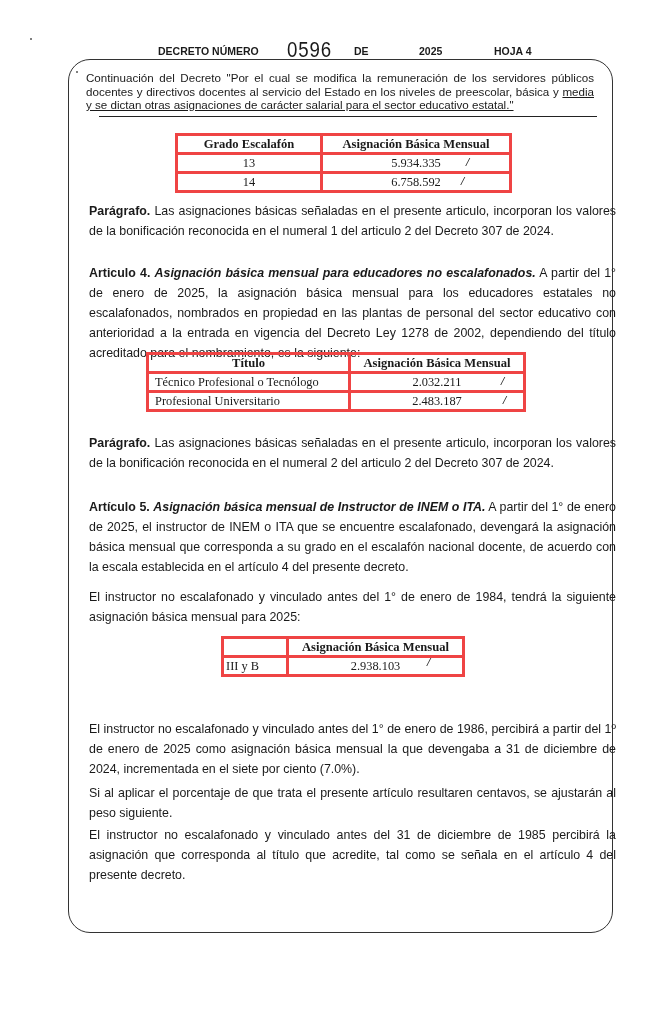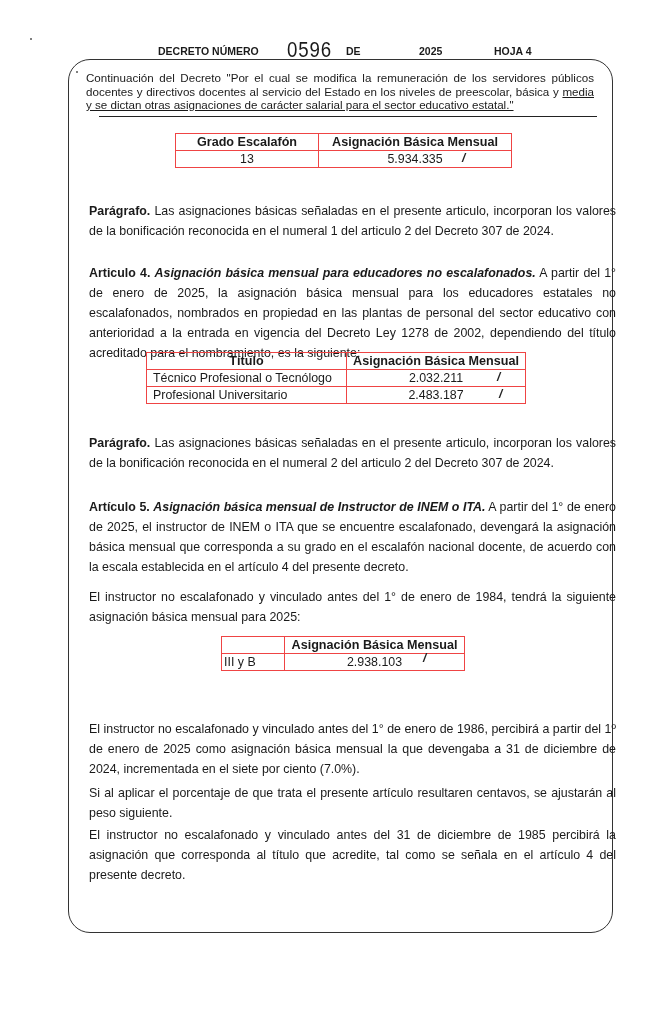--- a/index.html
+++ b/index.html
@@ -2,33 +2,33 @@
 <html><head>
 <meta charset="utf-8">
 <style>
   html, body { margin:0; padding:0; background:#ffffff; }
   body { width:668px; height:1024px; position:relative; overflow:hidden;
          font-family:"Liberation Sans", sans-serif; color:#1a1a1a; }
   .header { position:absolute; top:40px; left:0; width:535px; height:22px; font-weight:bold; font-size:10.5px; }
   .header span { position:absolute; }
   .h-label { left:158px; top:5px; }
   .h-number { left:287px; top:-3px; font-family:"Liberation Sans Narrow","Liberation Sans", sans-serif; font-weight:normal; font-size:22px; letter-spacing:1px; transform:scaleX(0.85); transform-origin:left; }
-  .h-de { left:346px; top:5px; }
+  .h-de { left:354px; top:5px; }
   .h-year { left:419px; top:5px; }
   .h-hoja { left:494px; top:5px; }
   .frame { position:absolute; left:68px; top:59px; width:543px; height:872px;
            border:1.3px solid #333; border-radius:22px 22px 22px 22px; }
   .continuation { position:absolute; left:86px; top:71px; width:508px; font-size:11.6px; line-height:13.6px; text-align:justify; }
   .continuation-rule { position:absolute; left:99px; top:116px; width:498px; height:0; border-top:1.5px solid #222; }
   .underline-part { text-decoration:underline; }
   .para { position:absolute; left:89px; width:527px; font-size:12.4px; line-height:20px; text-align:justify; }
   .para b { font-weight:bold; }
   .para i { font-style:italic; font-weight:bold;margin-top:28px; }
   table.t { position:absolute; border-collapse:collapse; font-size:12.4px; }
-  table.t td, table.t th { border:1px solid #ef4444; padding:0 6px; height:16px; line-height:15px; }
+  table.t td, table.t th { border:3px solid #ef4444; padding:0 6px; height:16px; line-height:15px;font-family:Liberation Serif, serif; }
   table.t th { font-weight:bold; font-size:12.6px; }
   .num { text-align:center; position:relative; }
   .tick { position:absolute; font-style:italic; font-weight:bold; font-size:12px; color:#222; }
   .dot { position:absolute; width:2px; height:2px; background:#555; border-radius:1px; }
 </style>
 </head>
 <body>
 
 <div class="header">
   <span class="h-label">DECRETO NÚMERO</span>
@@ -49,20 +49,24 @@
 
 <table class="t" style="left:175px; top:133px; width:337px;">
   <tbody>
       <tr>
     <th style="width:130px;">Grado Escalafón</th>
     <th>Asignación Básica Mensual</th>
   </tr>
   <tr>
     <td class="num">13</td>
     <td class="num"><span>5.934.335</span><span class="tick" style="left:143px;top:0;">/</span></td>
+  </tr>
+  <tr>
+    <td class="num">14</td>
+    <td class="num"><span>6.758.592</span><span class="tick" style="left:138px;top:0;">/</span></td>
   </tr>
 </tbody>
   </table>
 
 <div class="para" style="top:201px;">
   <b>Parágrafo.</b><span> Las asignaciones básicas señaladas en el presente articulo, incorporan los valores de la bonificación reconocida en el numeral 1 del articulo 2 del Decreto 307 de 2024.</span>
 </div>
 
 <div class="para" style="top:263px;">
   <b>Articulo 4.</b> <i>Asignación básica mensual para educadores no escalafonados.</i><span> A partir del 1° de enero de 2025, la asignación básica mensual para los educadores estatales no escalafonados, nombrados en propiedad en las plantas de personal del sector educativo con anterioridad a la entrada en vigencia del Decreto Ley 1278 de 2002, dependiendo del título acreditado para el nombramiento, es la siguiente:</span>

